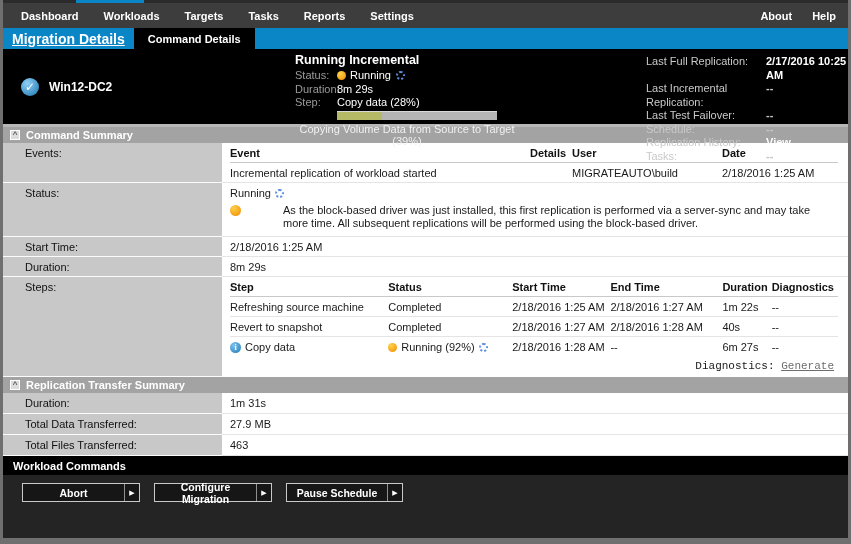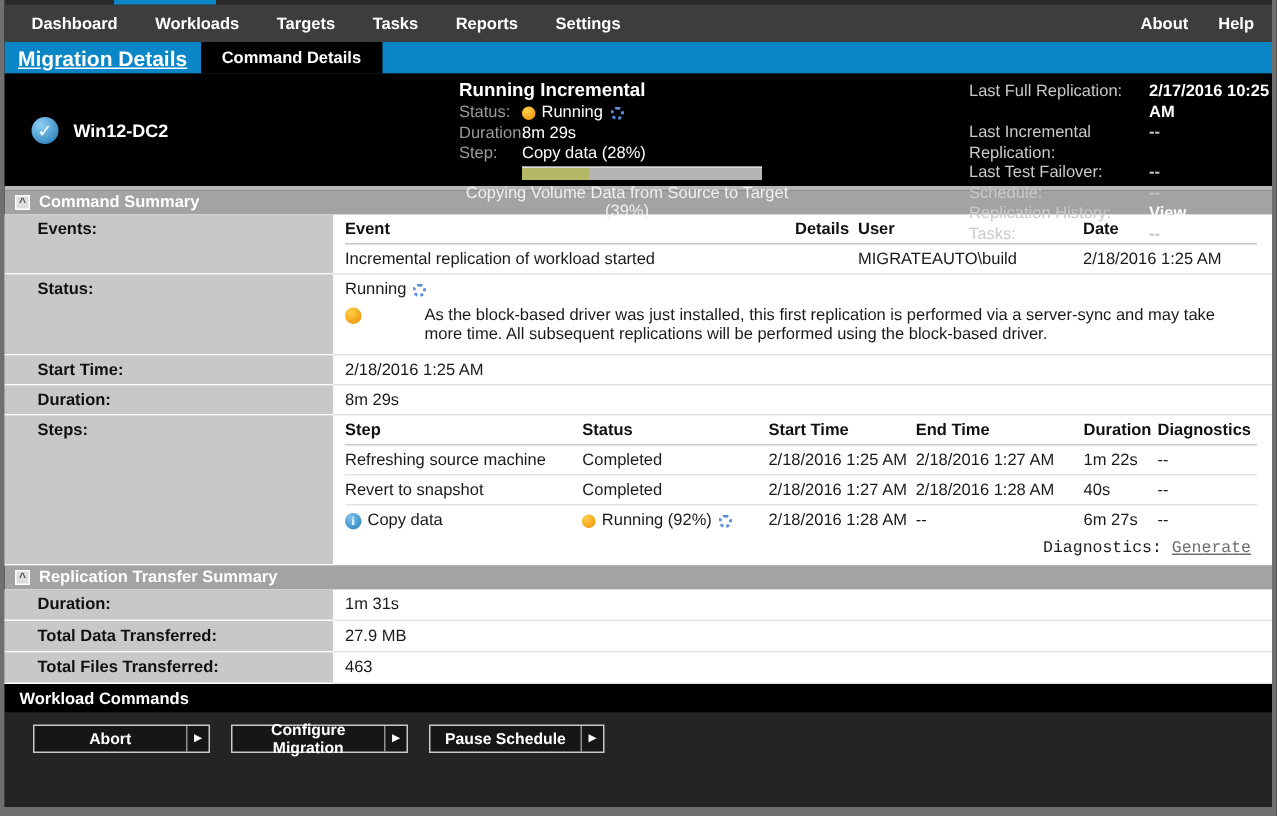--- a/index.html
+++ b/index.html
@@ -25,21 +25,21 @@
   
   .tabbar { height:21px; display:flex; align-items:stretch; }
   .tab-link { color:#fff; font-weight:bold; font-size:14px; text-decoration:underline; display:flex; align-items:center; padding:0 9px; cursor:pointer; }
   .tab-active { background:#000; color:#fff; font-weight:bold; font-size:11px; display:flex; align-items:center; padding:0 14px; cursor:default; }
 
   
   .hero { position:relative; height:75px; background:#000; color:#fff; }
   .hero-left { position:absolute; left:18px; top:0; height:100%; display:flex; align-items:center; gap:10px; }
   .check-icon { width:18px; height:18px; border-radius:50%; background:radial-gradient(circle at 35% 30%, #8fd0f5, #1b74ae); color:#fff; font-weight:bold; font-size:12px; line-height:18px; text-align:center; display:inline-block; }
   .wl-name { font-weight:bold; font-size:12px; }
-  .hero-center { position:absolute; left:303px; top:4px; width:236px; }
+  .hero-center { position:absolute; left:292px; top:4px; width:236px; }
   .hero-title { font-weight:bold; font-size:12.5px; margin-bottom:2px; }
   .hrow { display:flex; align-items:center; line-height:13.5px; font-size:11px; }
   .hlabel { color:#9b9b9b; width:42px; flex:0 0 42px; }
   .hval { color:#fff; }
   .progress { margin:1px 0 0 42px; width:160px; height:9px; background:#b5b5b5; border-top:1px solid #d9d9d9; position:relative; }
   .progress-fill { height:100%; }
   .hero-caption { margin-top:3px; margin-left:-8px; width:240px; text-align:center; font-size:11px; color:#f0f0f0; }
   .hero-right { position:absolute; left:643px; top:6px; font-size:11px; line-height:13.5px; }
   .irow { display:flex; }
   .ilabel { width:120px; flex:0 0 120px; color:#c9c9c9; }
@@ -49,21 +49,21 @@
 
   
   .gap { height:3px; background:#b7b7b7; }
   .secbar { height:16px; background:#a3a3a3; color:#fff; font-weight:bold; font-size:11px; display:flex; align-items:center; padding-left:7px; gap:6px; }
   .secbar.dark { background:#000; height:19px; padding-left:10px; }
   .collapse-icon { width:10px; height:10px; background:#ddd; border:1px solid #fff; color:#555; font-size:8px; line-height:8px; text-align:center; font-weight:bold; cursor:pointer; }
 
   
   .rows { background:#fff; }
   .crow { display:flex; background:#fff; }
-  .rlabel { width:219px; flex:0 0 219px; background:#c8c8c8; border-bottom:1px solid #fcfcfc; padding:4px 4px 0 22px; font-weight:bold; color:#111; }
+  .rlabel { width:219px; flex:0 0 219px; background:#c8c8c8; border-bottom:1px solid #fcfcfc; padding:4px 4px 0 22px; font-weight:normal; color:#111; }
   .rcontent { flex:1; border-bottom:1px solid #e4e4e4; padding:0 10px 0 8px; }
   .rcontent.pad { padding-top:4px; padding-bottom:3px; min-height:19px; }
 
   table { width:100%; border-collapse:collapse; font-size:11px; }
   th { text-align:left; font-weight:bold; padding:4px 4px 3px 0; border-bottom:1px solid #c9c9c9; color:#111; }
   td { padding:4px 4px 3px 0; border-bottom:1px solid #e4e4e4; vertical-align:middle; }
   tr.last td { border-bottom:none; }
 
   .status-line { display:flex; align-items:center; gap:4px; padding-top:4px; }
   .note { display:flex; gap:6px; margin:5px 0 6px 0; align-items:flex-start; }

